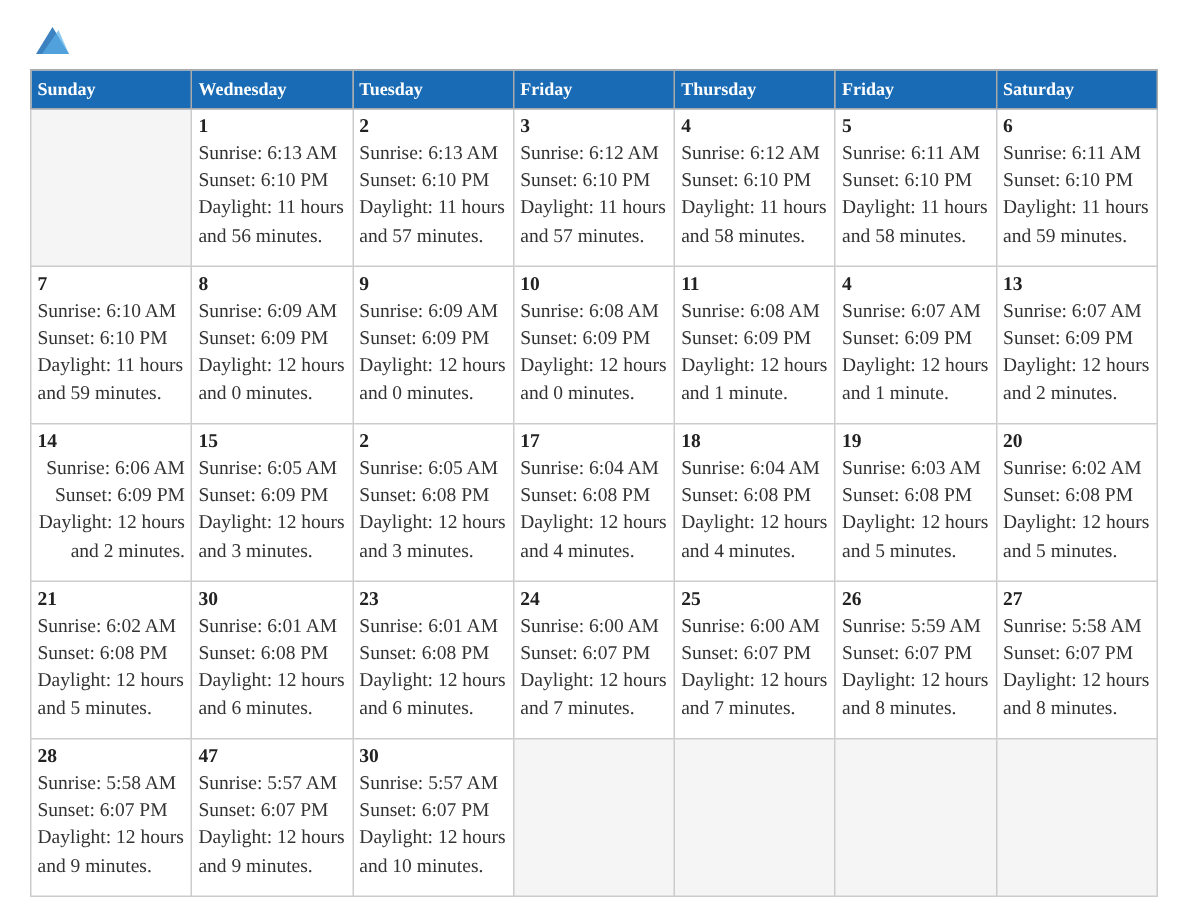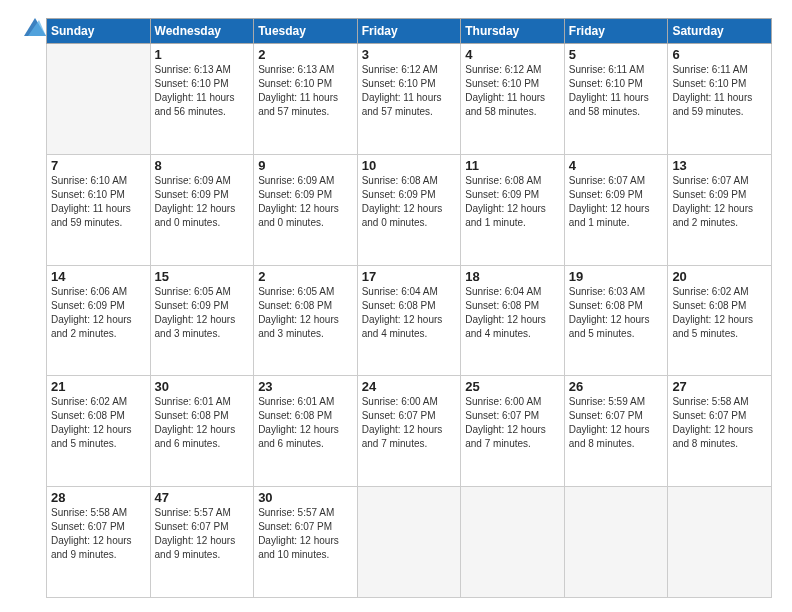--- a/index.html
+++ b/index.html
@@ -8,21 +8,22 @@
       height: 612px;
       font-family: Arial, sans-serif;
       background: #fff;
       overflow: hidden;
     }
     .page {
       width: 792px;
       height: 612px;
       padding: 18px 20px 14px 20px;
       display: flex;
-      flex-direction: row;
+      flex-direction: column;
+      font-family: Liberation Serif, serif;
     }
     .header {
       display: flex;
       align-items: flex-start;
       justify-content: space-between;
       margin-bottom: 10px;
     }
     .logo {
       display: flex;
       flex-direction: column;
@@ -89,21 +90,21 @@
       background: #f5f5f5;
     }
     .day-num {
       font-size: 13px;
       font-weight: bold;
       color: #222;
       display: block;
       margin-bottom: 1px;
     }
     .day-info {
-      font-size: 10px;
+      font-size: 13px;
       line-height: 1.4;
       color: #333;
     }
   </style>
 </head>
 <body>
 
 <div class="page">
   <div class="header">
     <div class="logo">
@@ -227,21 +228,21 @@
             <span class="day-num">13</span>
             <div class="day-info" style="white-space: pre-line;">Sunrise: 6:07 AM
 Sunset: 6:09 PM
 Daylight: 12 hours
 and 2 minutes.</div>
           </td>
         </tr>
         <tr>
           <td>
             <span class="day-num">14</span>
-            <div class="day-info" style="white-space: pre-line;">Sunrise: 6:06 AM
+            <div class="day-info" style="white-space: pre-line; text-align: right;">Sunrise: 6:06 AM
 Sunset: 6:09 PM
 Daylight: 12 hours
 and 2 minutes.</div>
           </td>
           <td>
             <span class="day-num">15</span>
             <div class="day-info" style="white-space: pre-line;">Sunrise: 6:05 AM
 Sunset: 6:09 PM
 Daylight: 12 hours
 and 3 minutes.</div>

